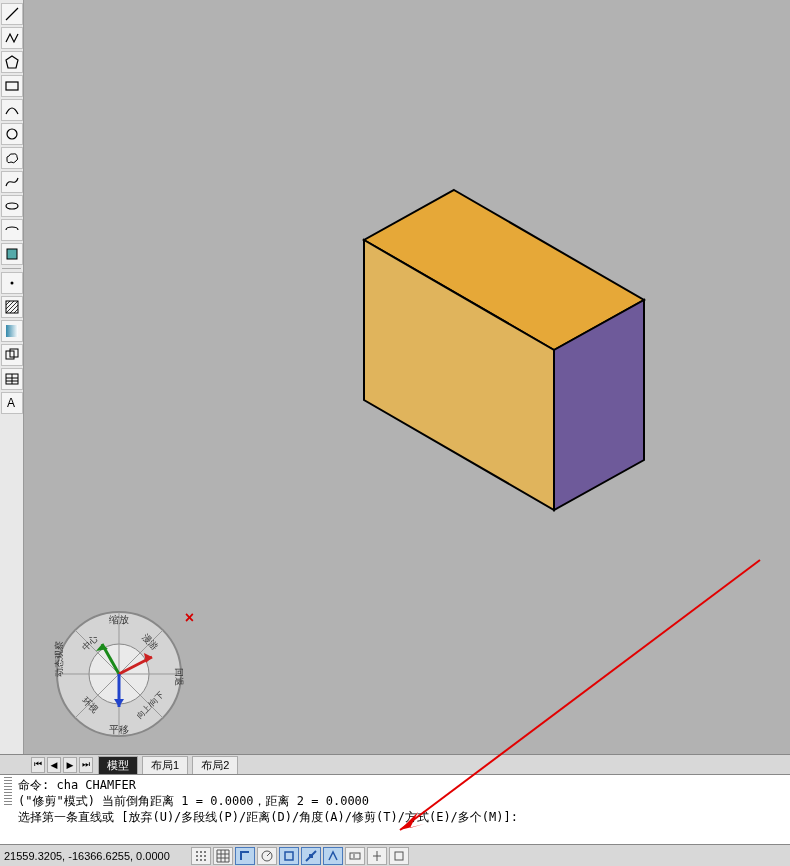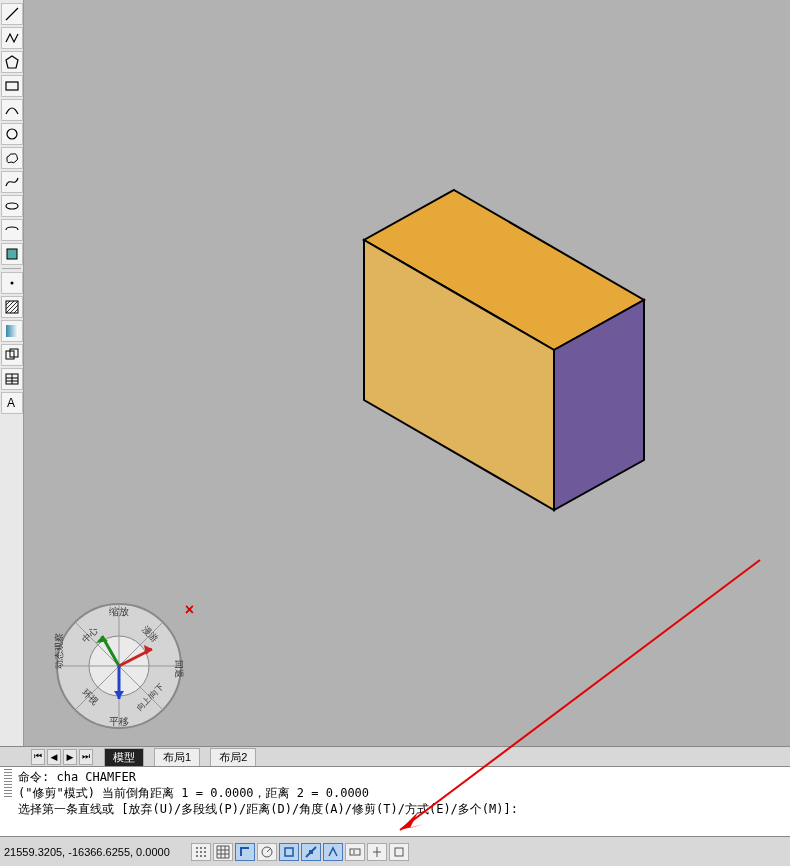--- a/index.html
+++ b/index.html
@@ -88,21 +88,21 @@
     border: 1px solid #aaa;
     margin: 0 1px;
     display: flex;
     align-items: center;
     justify-content: center;
     font-size: 9px;
     cursor: pointer;
   }
   .tab {
     padding: 1px 8px;
-    margin-left: 10px;
+    margin-left: 4px;
     background: #eee;
     border: 1px solid #aaa;
     border-bottom: none;
     font-size: 11px;
     cursor: pointer;
   }
   .tab.active {
     background: #222;
     color: #fff;
   }
@@ -125,21 +125,21 @@
   .cmd-grip::before {
     content: "";
     position: absolute;
     left: 0; top: 0;
     width: 8px; height: 28px;
     background: repeating-linear-gradient(#888 0 1px, transparent 1px 3px);
   }
   .cmd-lines { margin-left: 14px; }
   .cmd-line { white-space: nowrap; color: #000; }
   .statusbar {
-    height: 30px;
+    height: 22px;
     background: #d8d8d8;
     border-top: 1px solid #888;
     display: flex;
     align-items: center;
     padding: 0 4px;
     font-size: 11px;
   }
   .coords {
     padding-right: 10px;
     color: #000;

